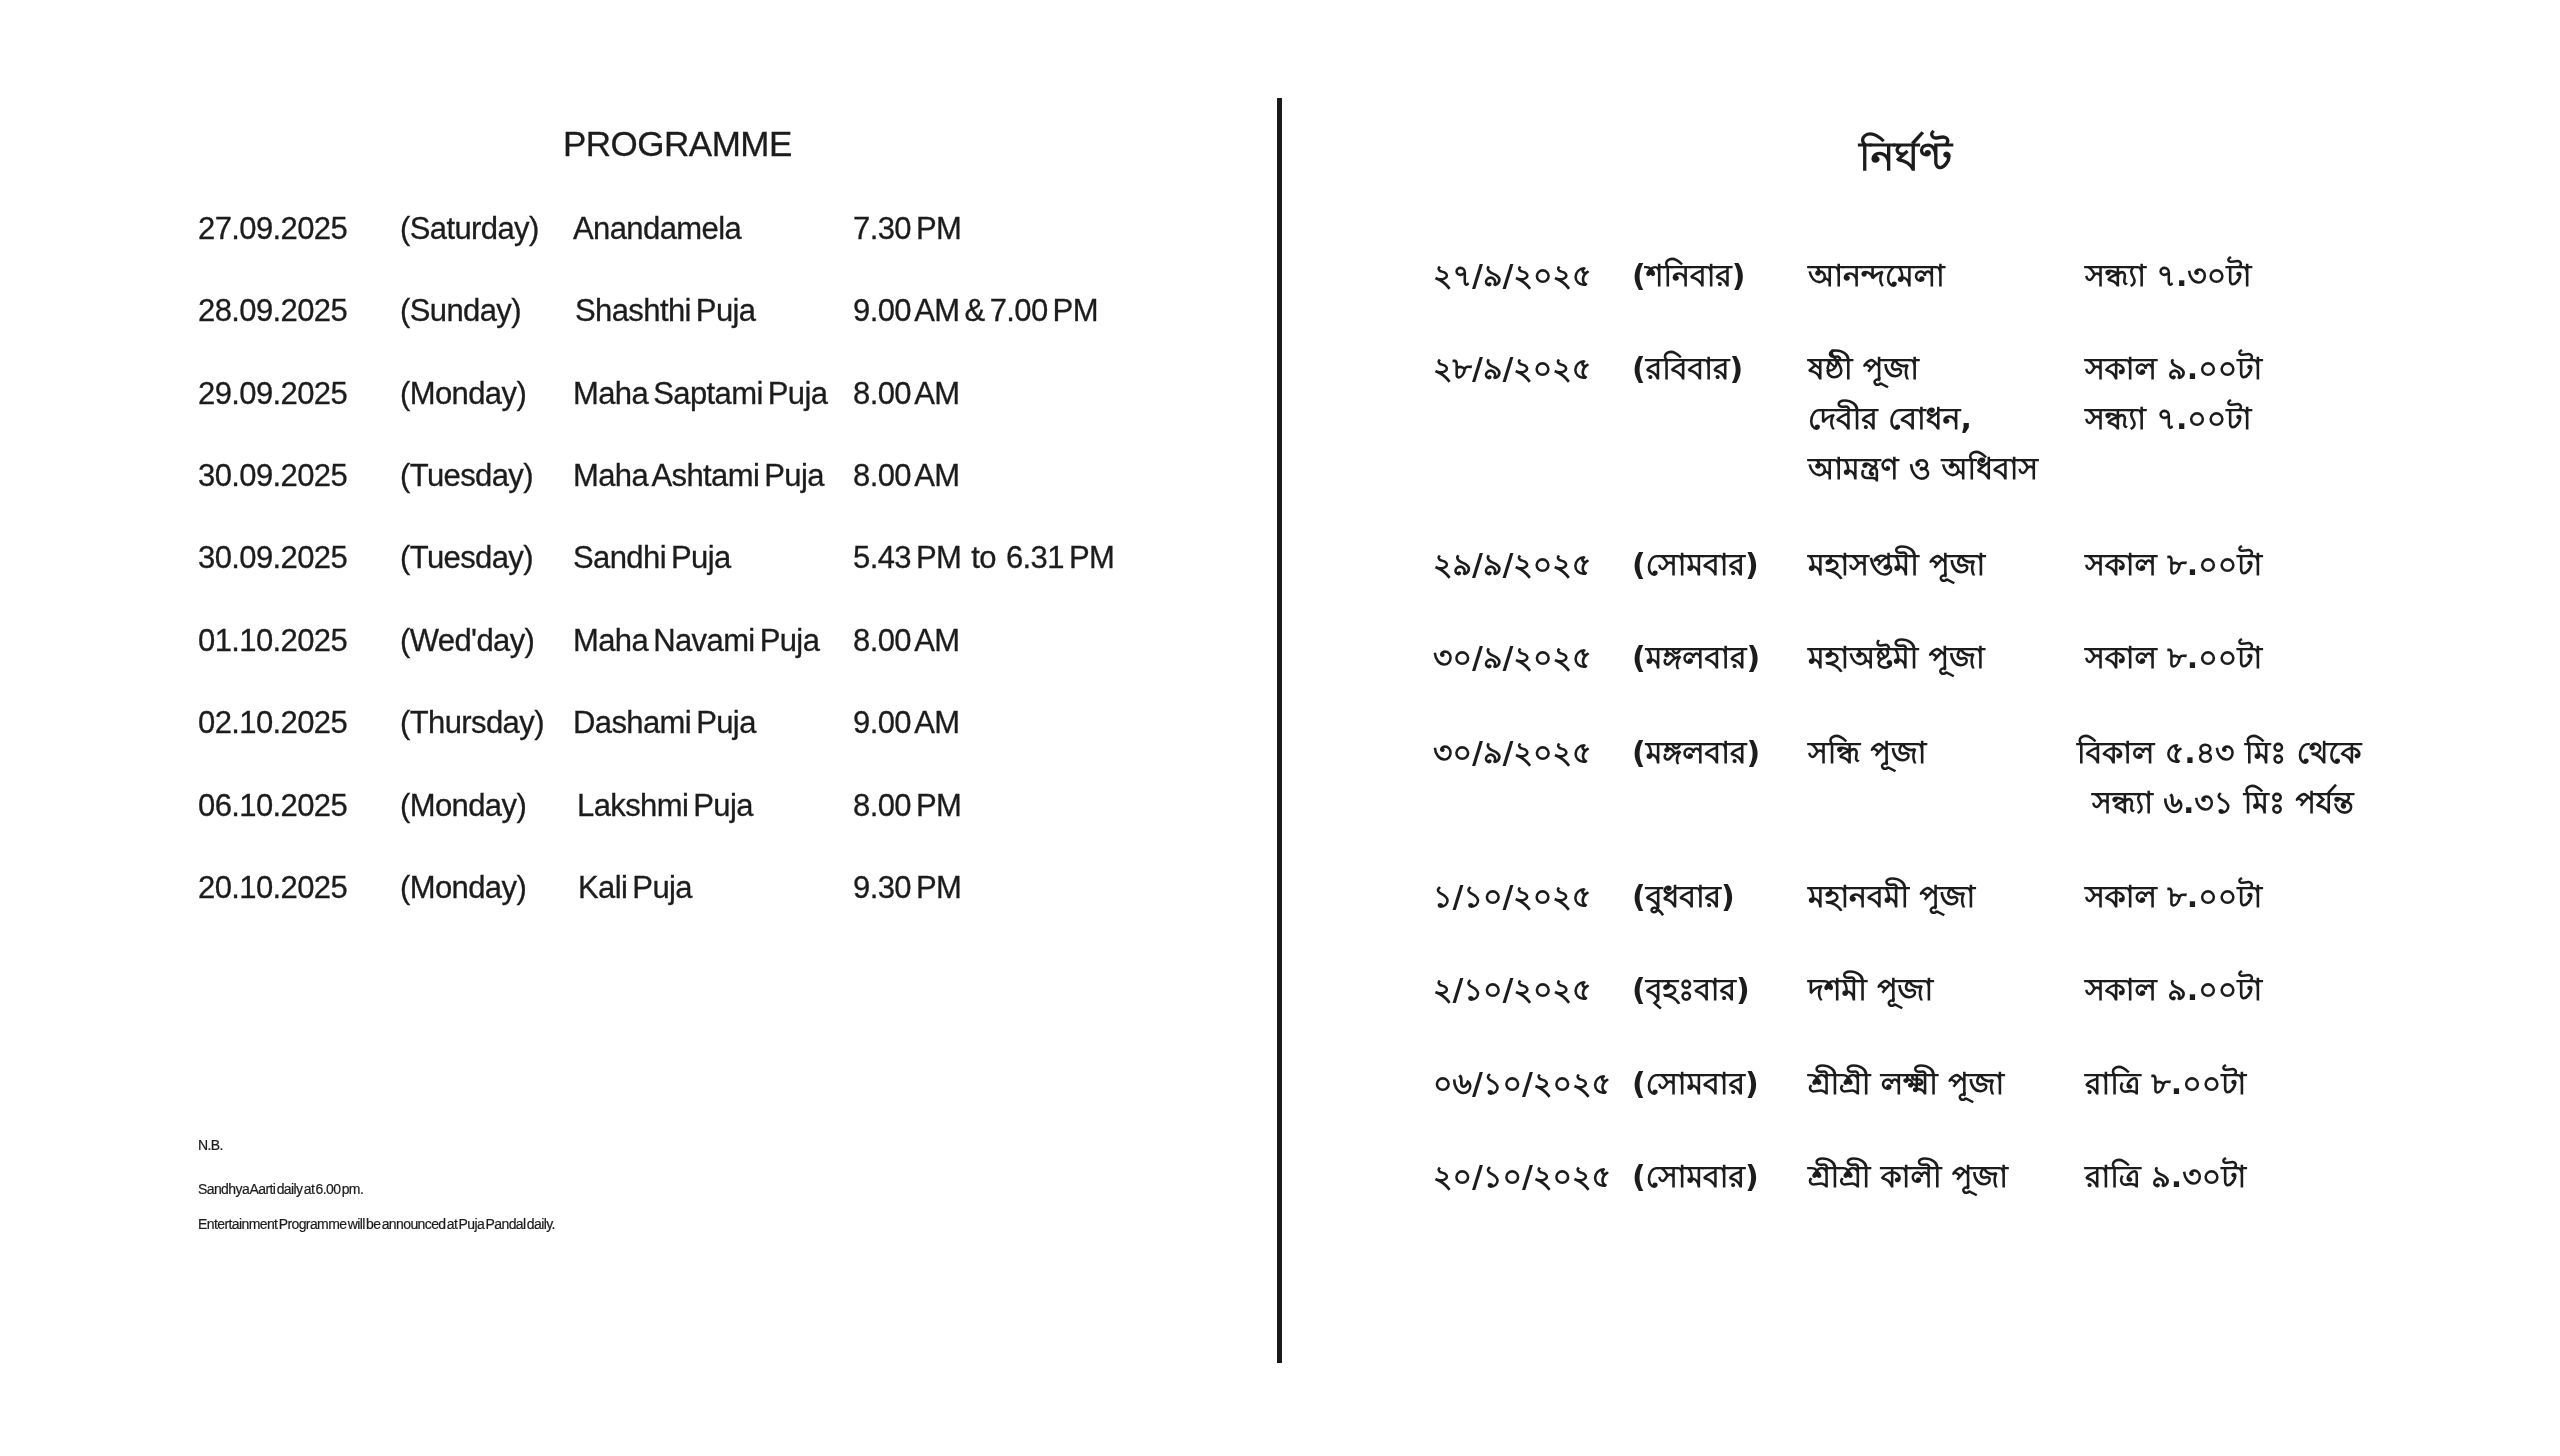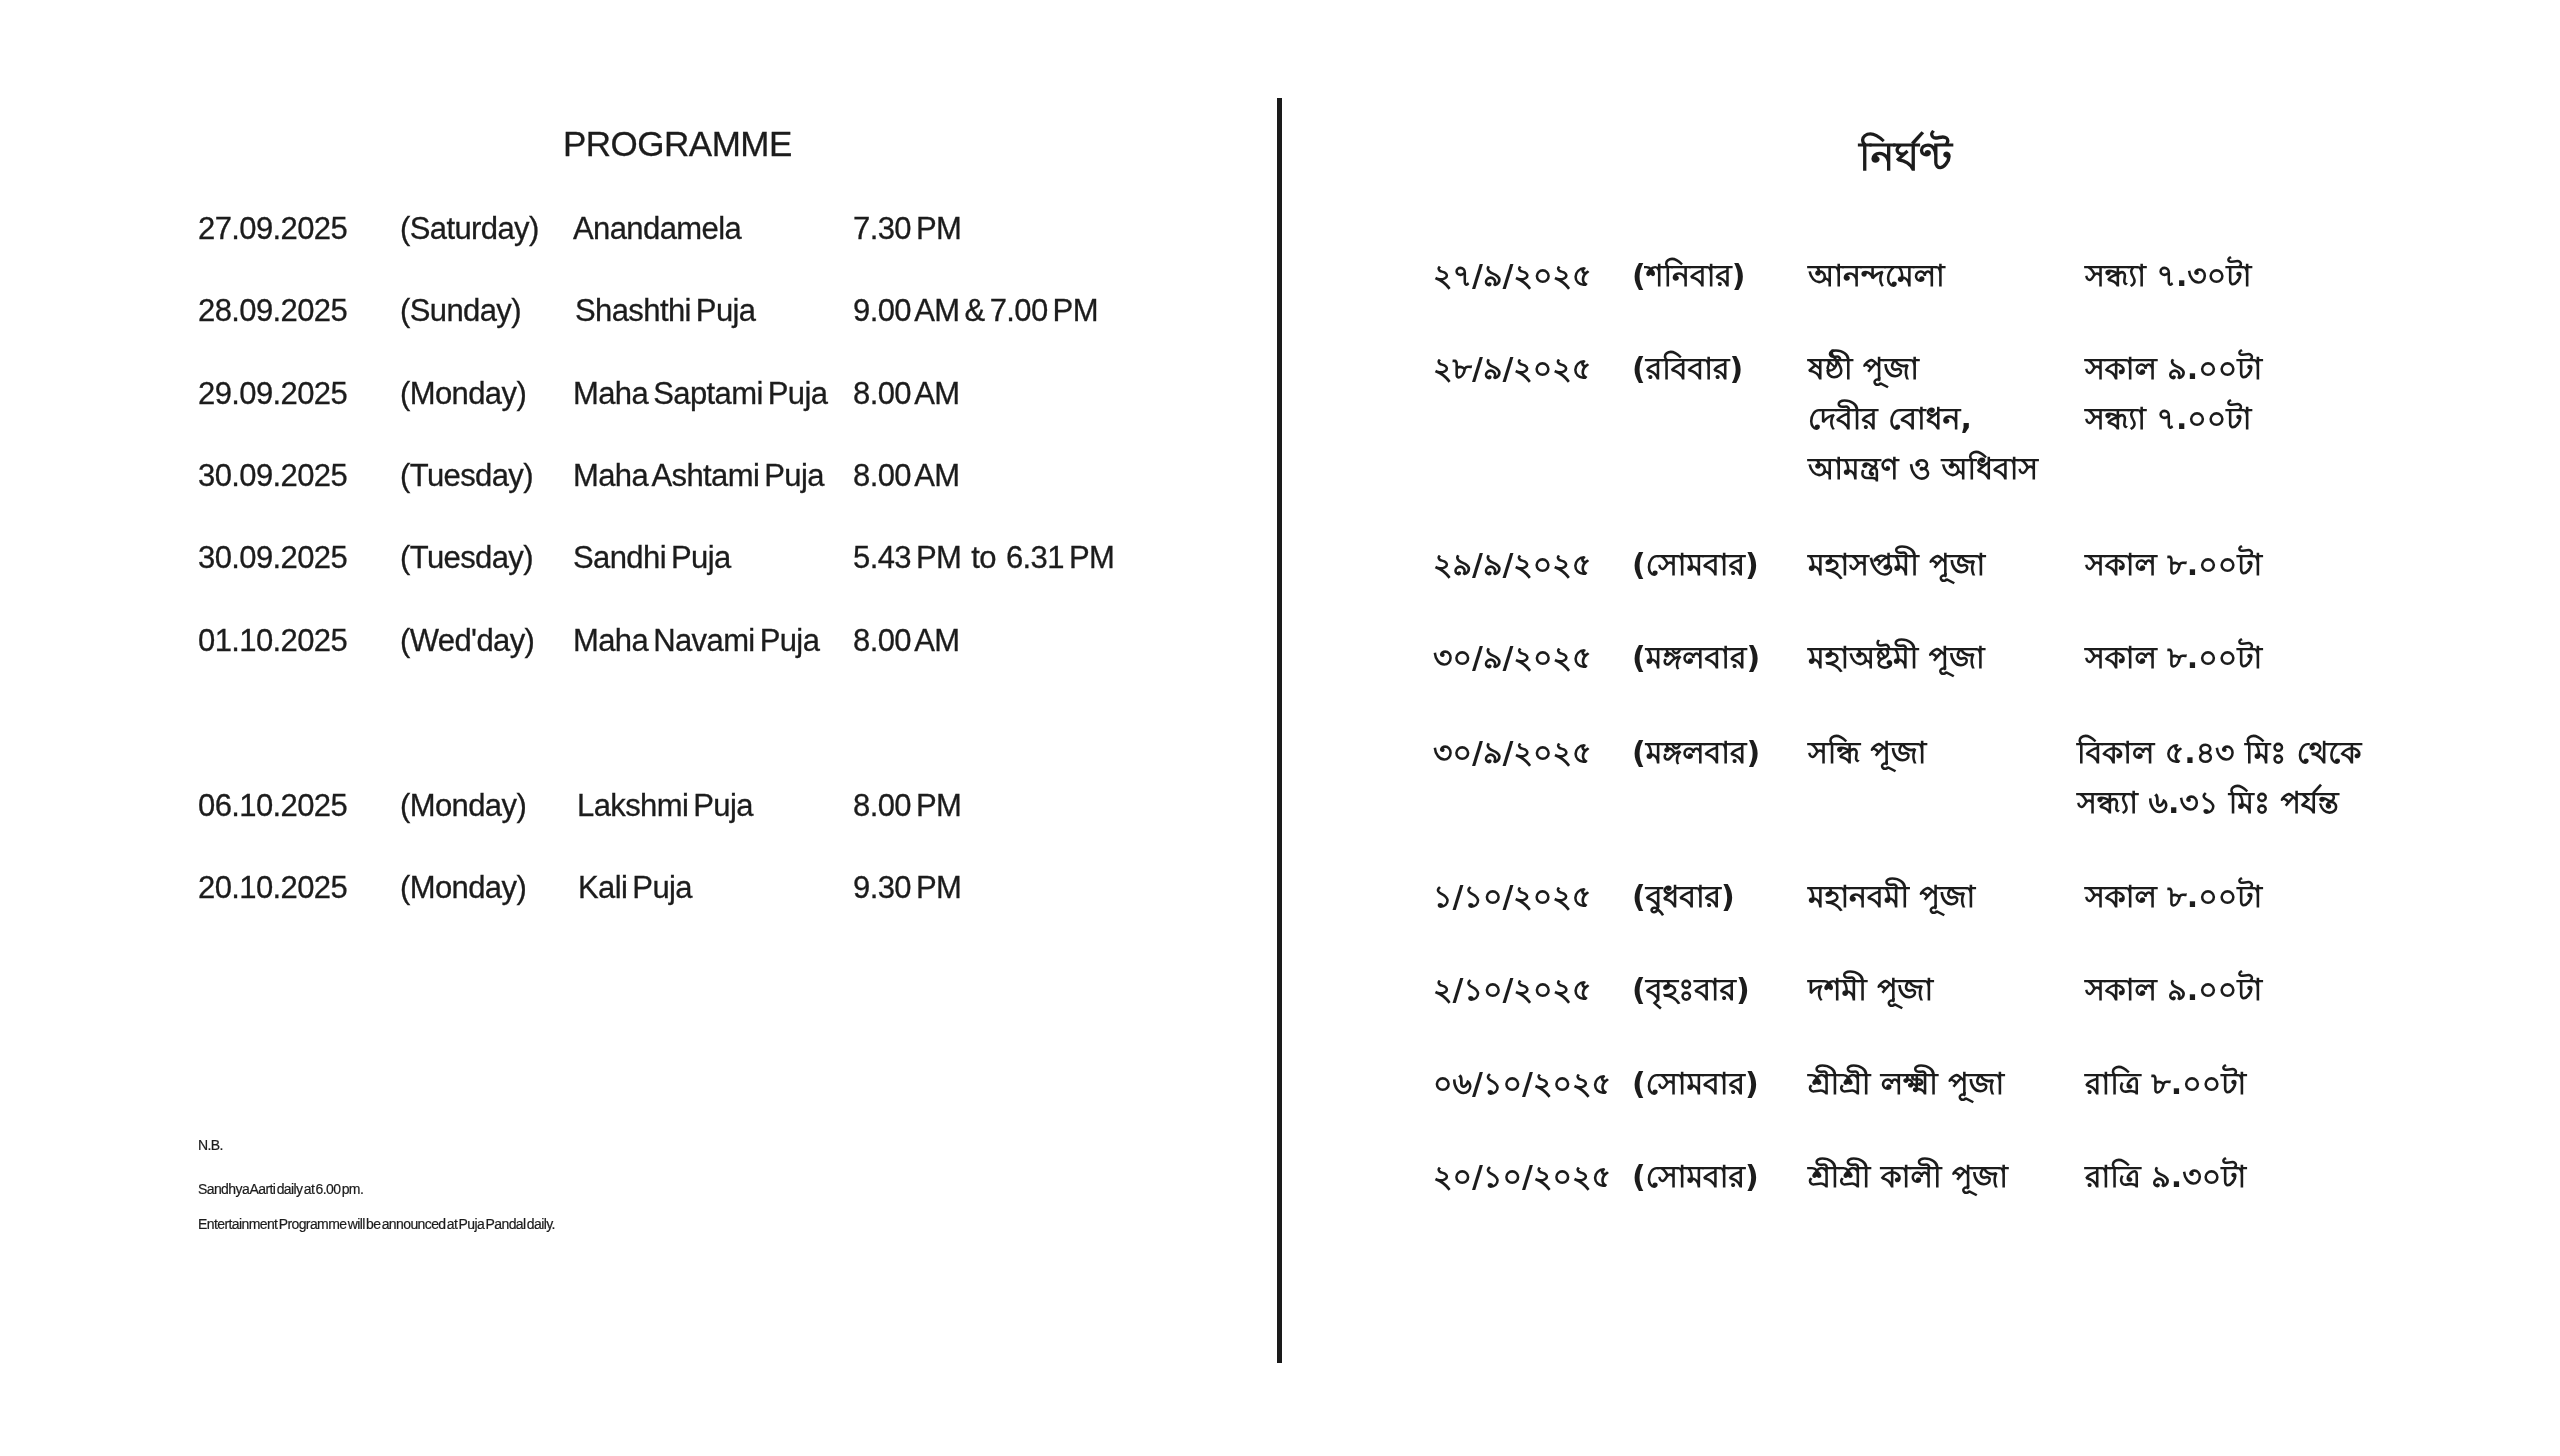--- a/index.html
+++ b/index.html
@@ -102,21 +102,21 @@
       font-weight: bold;
       font-family: "DejaVu Sans", sans-serif;
     }
     .bn-row .cell { position: absolute; top: 0; }
     .bn-date { left: 1433px; }
     .bn-day { left: 1632px; }
     .bn-event { left: 1808px; }
     .bn-time { left: 2085px; }
     .bn-time.early { left: 2077px; }
     .bn-row .cell .ln { display: block; }
-    .bn-row .cell .ln.indent { margin-left: 0; }
+    .bn-row .cell .ln.indent { margin-left: 15px; }
   </style>
 </head>
 <body>
 
 <div class="page-left">
   <div class="en-title">PROGRAMME</div>
 
   <div class="en-row" style="top:209px">
     <span class="en-date">27.09.2025</span>
     <span class="en-day">(Saturday)</span>
@@ -146,20 +146,26 @@
     <span class="en-day">(Tuesday)</span>
     <span class="en-event">Sandhi Puja</span>
     <span class="en-time" style="white-space:pre">5.43 PM  to  6.31 PM</span>
   </div>
   <div class="en-row" style="top:621px">
     <span class="en-date">01.10.2025</span>
     <span class="en-day">(Wed'day)</span>
     <span class="en-event">Maha Navami Puja</span>
     <span class="en-time">8.00 AM</span>
   </div>
+  <div class="en-row" style="top:703px">
+    <span class="en-date">02.10.2025</span>
+    <span class="en-day">(Thursday)</span>
+    <span class="en-event">Dashami Puja</span>
+    <span class="en-time">9.00 AM</span>
+  </div>
   <div class="en-row" style="top:786px">
     <span class="en-date">06.10.2025</span>
     <span class="en-day">(Monday)</span>
     <span class="en-event" style="left:577px">Lakshmi Puja</span>
     <span class="en-time">8.00 PM</span>
   </div>
   <div class="en-row" style="top:868px">
     <span class="en-date">20.10.2025</span>
     <span class="en-day">(Monday)</span>
     <span class="en-event" style="left:578px">Kali Puja</span>

